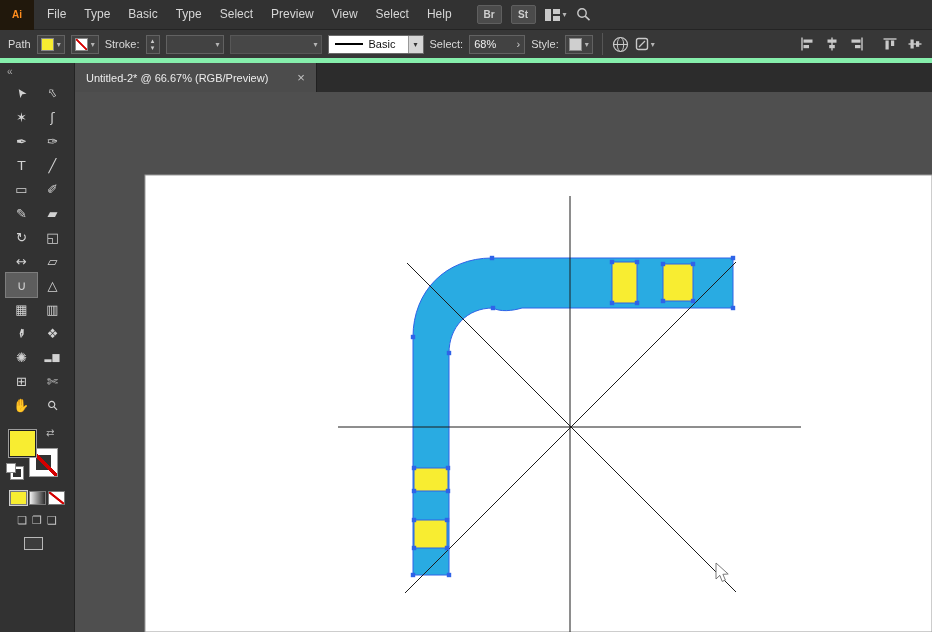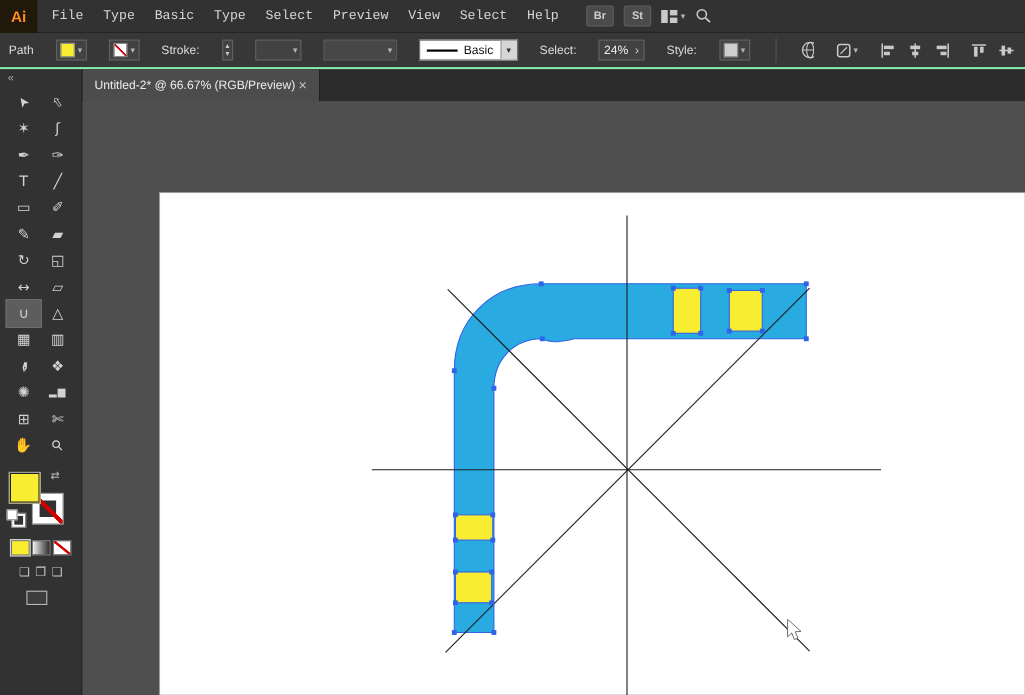--- a/index.html
+++ b/index.html
@@ -5,33 +5,33 @@
   * { margin:0; padding:0; box-sizing:border-box; }
   html,body { width:932px; height:632px; overflow:hidden; }
   .app { position:relative; width:932px; height:632px; background:#4f4f4f;
          font-family:"Liberation Sans", sans-serif; overflow:hidden; user-select:none; }
 
   
   .menubar { position:absolute; top:0; left:0; right:0; height:30px; background:#323232;
              border-bottom:1px solid #242424; display:flex; align-items:center;
              color:#d6d6d6; font-size:12px; }
   .ai-logo { width:34px; height:30px; background:#21180c; color:#ff8d1e; font-weight:bold;
-             font-size:14px; display:flex; align-items:center; justify-content:center; margin-right:4px; }
+             font-size:10px; display:flex; align-items:center; justify-content:center; margin-right:4px; }
   .menus { display:flex; }
-  .menu-item { padding:0 9px; line-height:29px; cursor:default;font-family:Liberation Mono, monospace; }
+  .menu-item { padding:0 9px; line-height:29px; cursor:default; }
   .mb-right { margin-left:16px; display:flex; align-items:center; gap:9px; }
   .mb-chip { width:25px; height:19px; background:#4b4b4b; border:1px solid #5f5f5f; color:#cfcfcf;
              font-size:10px; font-weight:bold; border-radius:2px; display:flex; align-items:center;
              justify-content:center; font-family:inherit; }
   .ws { display:flex; align-items:center; gap:3px; }
   .caret { font-size:8px; color:#b5b5b5; }
 
   
   .controlbar { position:absolute; top:30px; left:0; right:0; height:33px; background:#373737;
-                border-bottom:2px solid #86efac; display:flex; align-items:center; gap:20px;
+                border-bottom:5px solid #86efac; display:flex; align-items:center; gap:6px;
                 padding:0 8px; color:#dadada; font-size:11px; }
   .combo { height:19px; background:#424242; border:1px solid #626262; display:flex;
            align-items:center; padding:0 3px; gap:3px; }
   .swatch { width:13px; height:13px; border:1px solid #8a8a8a; background:#fff; }
   .swatch.yellow { background:#f8ed31; }
   .swatch.none { background:linear-gradient(to top right,#fff 43%,#d40000 46%,#d40000 54%,#fff 57%); }
   .swatch.light { background:#cfcfcf; }
   .stepper { width:14px; height:19px; background:#424242; border:1px solid #626262; display:flex;
              flex-direction:column; align-items:center; justify-content:center; font-size:7px;
              color:#ccc; line-height:7px; }
@@ -46,21 +46,21 @@
                  display:flex; align-items:center; padding:0 4px; gap:4px; }
   .panel-arrow { margin-left:auto; color:#ccc; font-size:11px; }
   .cb-sep { width:1px; height:22px; background:#565656; margin:0 3px; }
   .cb-icon { display:flex; align-items:center; gap:2px; }
   .align-cluster { margin-left:auto; display:flex; align-items:center; gap:11px; padding-right:2px; }
 
   
   .tabbar { position:absolute; top:63px; left:75px; right:0; height:29px; background:#2c2c2c;
             display:flex; align-items:stretch; }
   .tab { background:#4c4c4c; color:#ececec; font-size:11px; display:flex; align-items:center;
-         padding:0 11px; gap:3px; border-right:1px solid #202020; }
+         padding:0 11px; gap:29px; border-right:1px solid #202020; }
   .tab-close { color:#c3c3c3; font-size:13px; line-height:1; }
 
   
   .toolbar { position:absolute; top:63px; left:0; bottom:0; width:75px; background:#323232;
              border-right:1px solid #232323; display:flex; flex-direction:column; align-items:center; }
   .collapse { align-self:flex-start; color:#a9a9a9; font-size:10px; padding:3px 7px 4px; }
   .tools-grid { display:grid; grid-template-columns:31px 31px; }
   .tool { width:31px; height:24px; background:transparent; border:none; color:#d2d2d2; font-size:13px;
           display:flex; align-items:center; justify-content:center; font-family:"DejaVu Sans",sans-serif;
           padding:0; cursor:default; }
@@ -160,21 +160,21 @@
     <div class="combo disabled">
       <span class="caret">▾</span>
     </div>
     <div class="brush-combo">
       <span class="brush-line"></span>
       <span>Basic</span>
       <span class="combo-btn">▾</span>
     </div>
     <span>Select:</span>
     <div class="opacity-box">
-      <span>24%</span>
+      <span>68%</span>
       <span class="panel-arrow">›</span>
     </div>
     <span>Style:</span>
     <div class="combo">
       <span class="swatch light"></span>
       <span class="caret">▾</span>
     </div>
     <div class="cb-sep"></div>
     <svg class="icon-svg" width="17" height="17">
       <circle cx="8.5" cy="8.5" r="7" fill="none" stroke="#c9c9c9" stroke-width="1.2"></circle>

